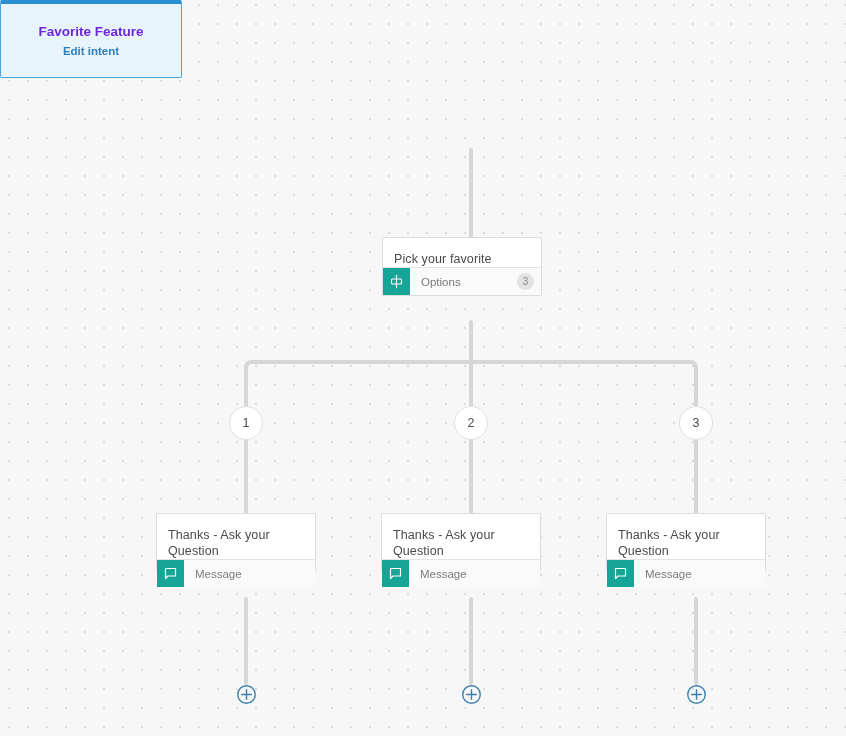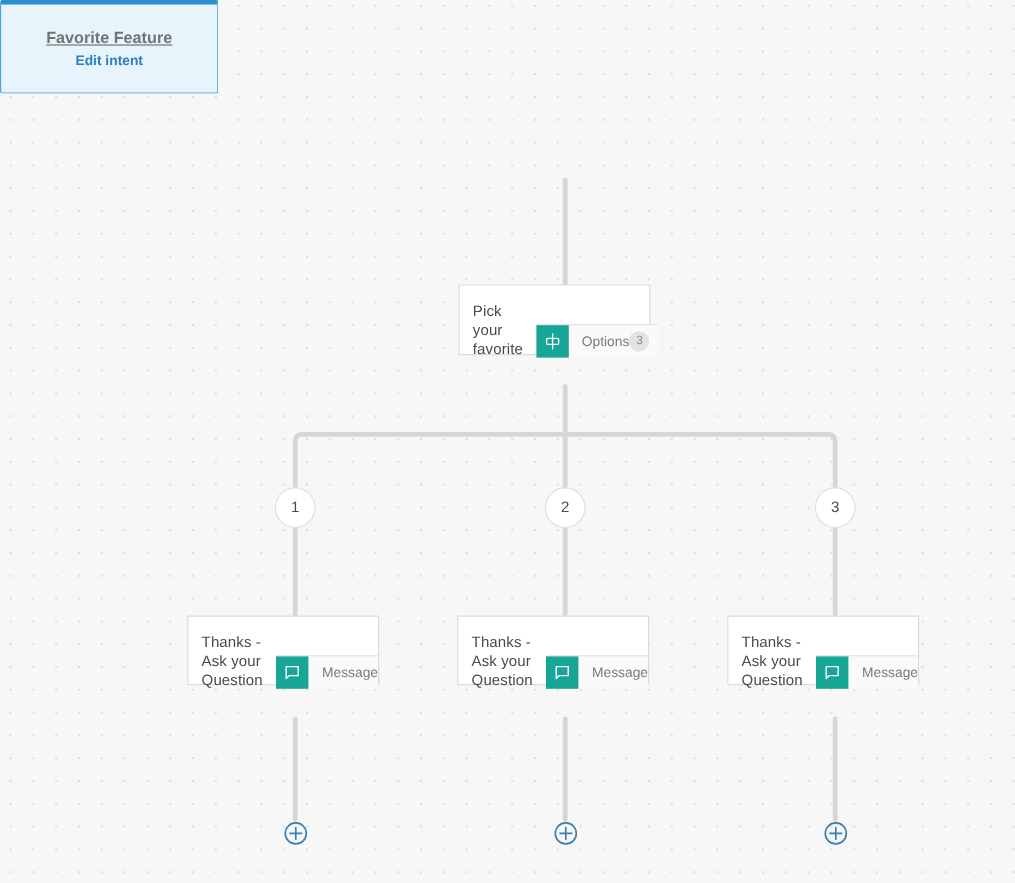--- a/index.html
+++ b/index.html
@@ -46,59 +46,57 @@
     border-top: 4px solid #2a8fd0;
     display: flex;
     flex-direction: column;
     align-items: center;
     justify-content: center;
     border-radius: 2px;
   }
   .intent-title {
     font-size: 13.5px;
     font-weight: bold;
-    color: #737373;
+    color: #6d28d9;
     line-height: 18px;
     margin-bottom: 2px;
-    text-decoration: underline;
   }
   .intent-link {
     font-size: 11.5px;
     color: #2d7fc1;
     line-height: 16px;
     cursor: pointer;
     font-weight: bold;
   }
 
   
   .card {
     position: absolute;
     width: 160px;
     background: #ffffff;
     border: 1px solid #dcdcdc;
     box-sizing: border-box;
     display: flex;
-    flex-direction: row;
+    flex-direction: column;
     border-radius: 1px;
   }
   .card-body {
     flex: 1 1 auto;
     padding: 13px 11px 0 11px;
     font-size: 12.5px;
     color: #4a4a4a;
     line-height: 16px;
     letter-spacing: 0.1px;
   }
   .card-footer {
     height: 27px;
     border-top: 1px solid #e4e4e4;
     background: #fafafa;
     display: flex;
     align-items: center;
-    margin-top: 32px;
   }
   .footer-icon {
     width: 27px;
     height: 27px;
     margin: 0;
     background: #17a598;
     display: flex;
     align-items: center;
     justify-content: center;
     flex: 0 0 27px;

